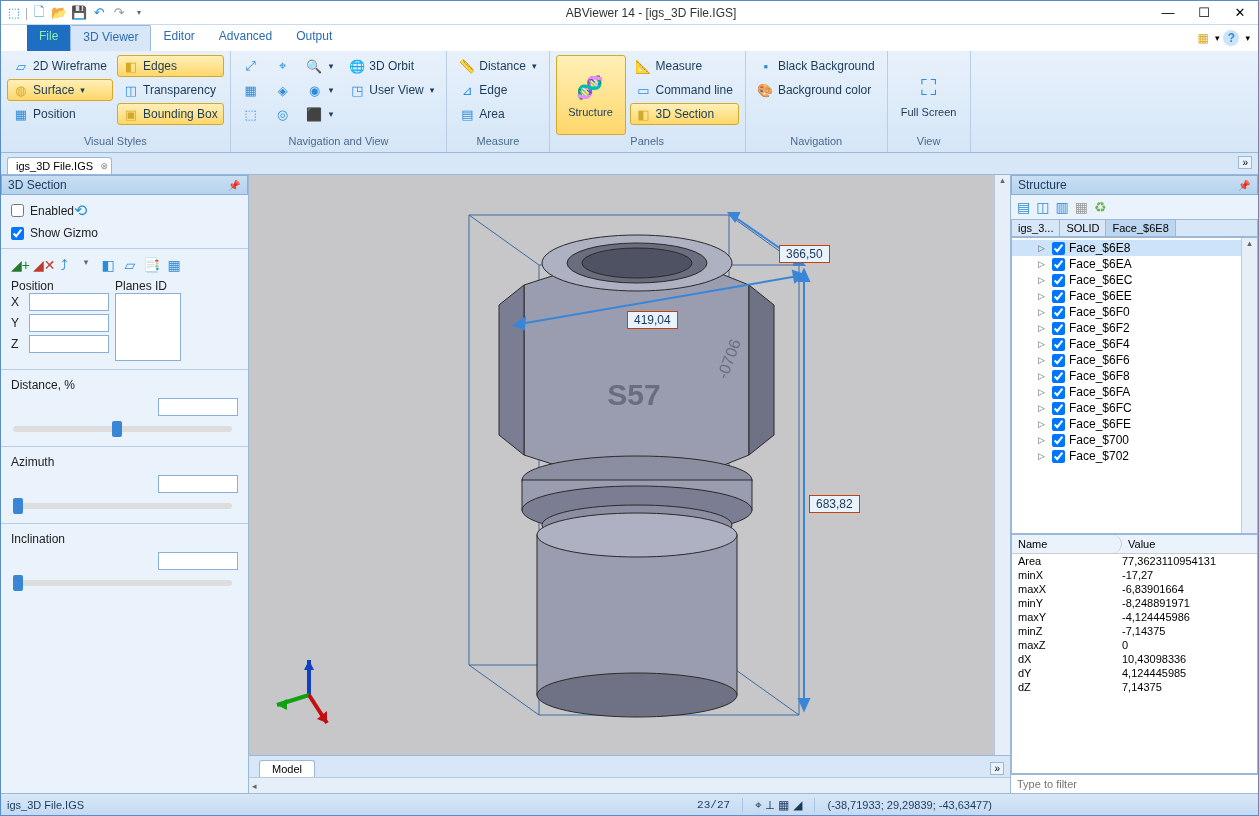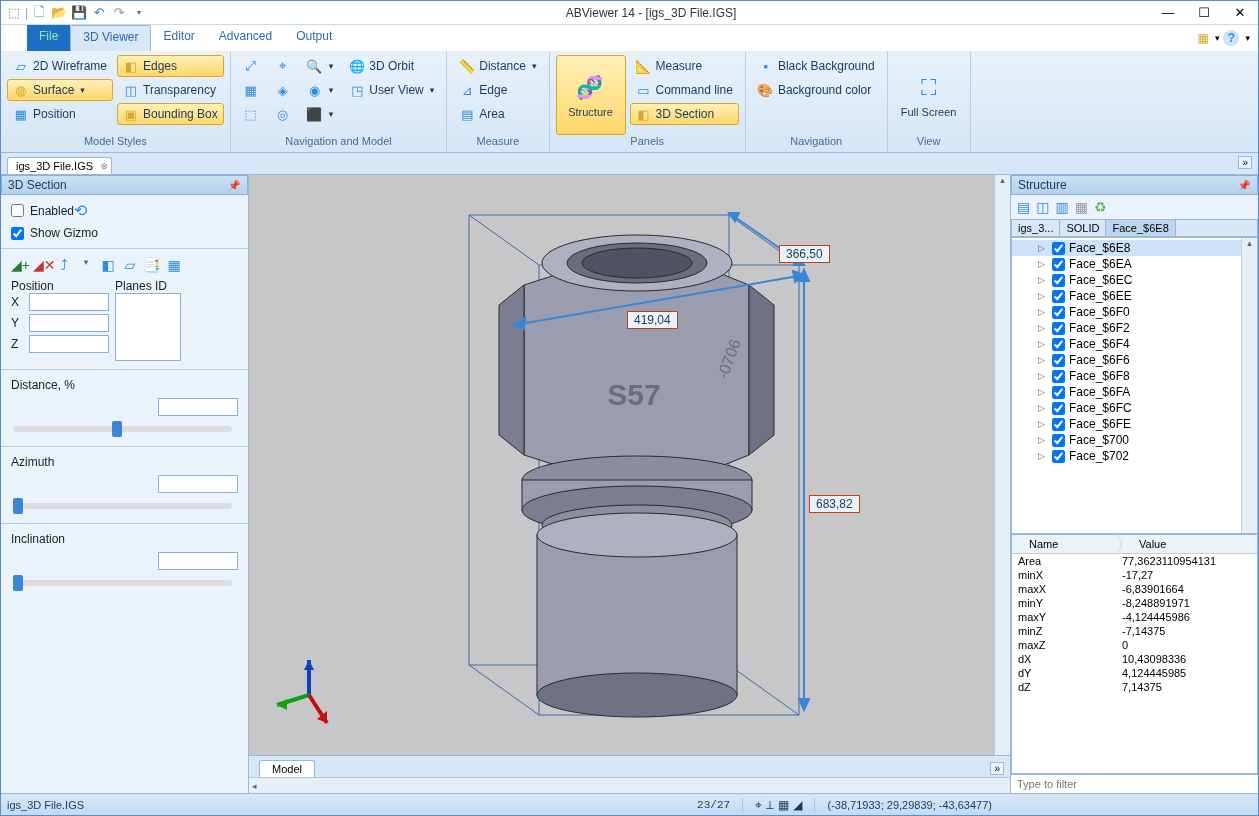--- a/index.html
+++ b/index.html
@@ -69,21 +69,21 @@
 .crumb { display:flex; background:#d8e7f7; border:1px solid #9cb8d9; font-size:11px; }
 .crumb div { padding:2px 6px; border-right:1px solid #9cb8d9;}
 .crumb div.sel { background:#bcd6f0;}
 .tree { flex:1; overflow:auto; background:#fff; border:1px solid #9cb8d9; font-size:12px; padding:2px 0;}
 .tree .node { display:flex; align-items:center; gap:4px; padding:1px 4px 1px 40px; position:relative;}
 .tree .node.sel { background:#cde3fa;}
 .tree .node .exp { position:absolute; left:26px; width:10px; font-size:9px; color:#666;}
 .tree .vsb { position:absolute; right:0; top:0; bottom:0; width:16px; background:#e6eef8; border-left:1px solid #ccc;}
 .propgrid { height:240px; border:1px solid #9cb8d9; background:#fff; display:flex; flex-direction:column;}
 .propgrid .ph { display:flex; background:#eaf2fb; border-bottom:1px solid #ccc; font-size:11px;}
-.propgrid .ph div { padding:3px 17px;border-radius:9px; }
+.propgrid .ph div { padding:3px 6px;border-radius:9px; }
 .propgrid .ph div:first-child { width:110px; border-right:1px solid #ccc;}
 .propgrid .pb { flex:1; overflow:auto;}
 .propgrid .pr { display:flex; font-size:11px; padding:1px 0;}
 .propgrid .pr div:first-child { width:110px; padding-left:6px;}
 .filterbox { border-top:1px solid #9cb8d9; }
 .filterbox input { width:100%; border:none; padding:3px 6px; font-size:11px; background:#fff; color:#888;}
 
 .statusbar { height:22px; background: linear-gradient(#d8e7f7,#c4daf2); border-top:1px solid #9cb8d9; display:flex; align-items:center; font-size:11px; color:#1a3a5a; padding:0 6px; gap:10px;}
 .statusbar .sp { border-left:1px solid #a9c4e2; height:14px; margin:0 2px;}
 .statusbar .mid { margin-left:auto;font-family:Liberation Mono, monospace;}
@@ -153,21 +153,21 @@
         <div class="rbtn">
             <span class="ic" style="color:#2e8bd8">◫</span>
             <span>Transparency</span>
           </div>
         <div class="rbtn hl">
             <span class="ic" style="color:#d5a829">▣</span>
             <span>Bounding Box</span>
           </div>
       </div>
     </div>
-    <div class="label">Model Styles</div>
+    <div class="label">Visual Styles</div>
   </div>
 
   <div class="rgroup">
     <div class="body">
       <div class="rcol">
         <div class="rbtn">
             <span class="ic" style="color:#2e8bd8">⤢</span>
           </div>
         <div class="rbtn">
             <span class="ic" style="color:#2e8bd8">▦</span>
@@ -206,21 +206,21 @@
             <span class="ic" style="color:#2e8bd8">🌐</span>
             <span>3D Orbit</span>
           </div>
         <div class="rbtn">
             <span class="ic" style="color:#2e8bd8">◳</span>
             <span>User View</span>
             <span class="dd">▾</span>
           </div>
       </div>
     </div>
-    <div class="label">Navigation and Model</div>
+    <div class="label">Navigation and View</div>
   </div>
 
   <div class="rgroup">
     <div class="body">
       <div class="rcol">
         <div class="rbtn">
             <span class="ic" style="color:#2e8bd8">📏</span>
             <span>Distance</span>
             <span class="dd">▾</span>
           </div>

